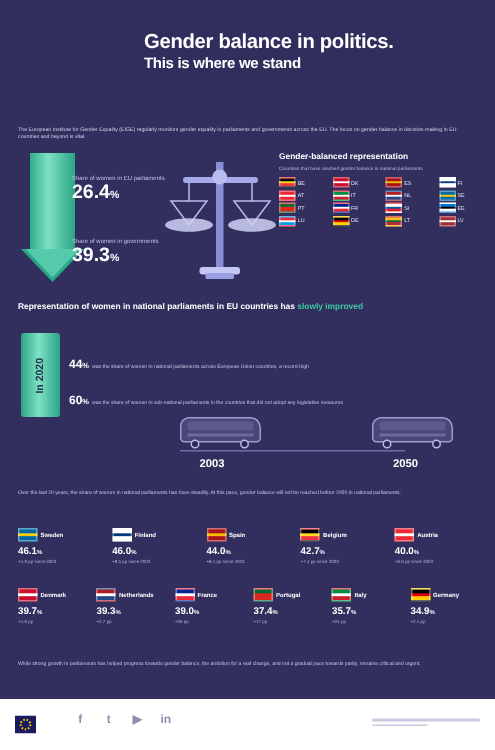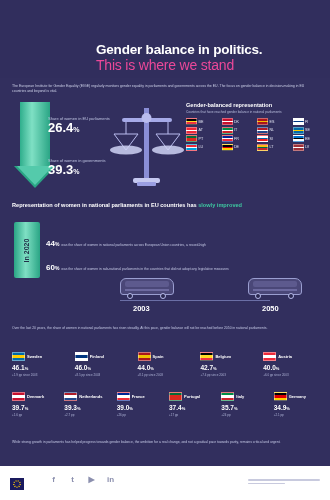--- a/index.html
+++ b/index.html
@@ -8,23 +8,23 @@
     background:#322f5e;
     font-family:"Liberation Sans", sans-serif;
     color:#ffffff;
   }
   .page { position:relative; width:330px; height:500px; background:#322f5e; }
 
   
   .header { position:relative; height:78px; background:#312e5d; }
   .logo { position:absolute; left:12px; top:16px; width:70px; height:48px; }
   .logo svg { width:70px; height:48px; }
-  .head-titles { position:absolute; left:96px; top:20px;margin-top:22px; }
+  .head-titles { position:absolute; left:96px; top:20px; }
   .title-1 { font-size:13.5px; font-weight:bold; color:#ffffff; letter-spacing:-0.2px; line-height:15px; }
-  .title-2 { font-size:14px; font-weight:normal; color:#ec4899; letter-spacing:-0.2px; line-height:16px; }
+  .title-2 { font-size:10px; font-weight:bold; color:#ffffff; letter-spacing:-0.2px; line-height:16px; }
 
   
   .intro { position:absolute; left:12px; top:84px; width:306px;
            font-size:3.5px; line-height:4.6px; color:#ccd0e8; }
 
   
   .hero { position:absolute; left:0; top:100px; width:330px; height:96px; }
 
   .arrow-wrap { position:absolute; left:14px; top:2px; width:42px; height:90px; }
   .arrow-body { position:absolute; left:6px; top:0; width:30px; height:66px;

